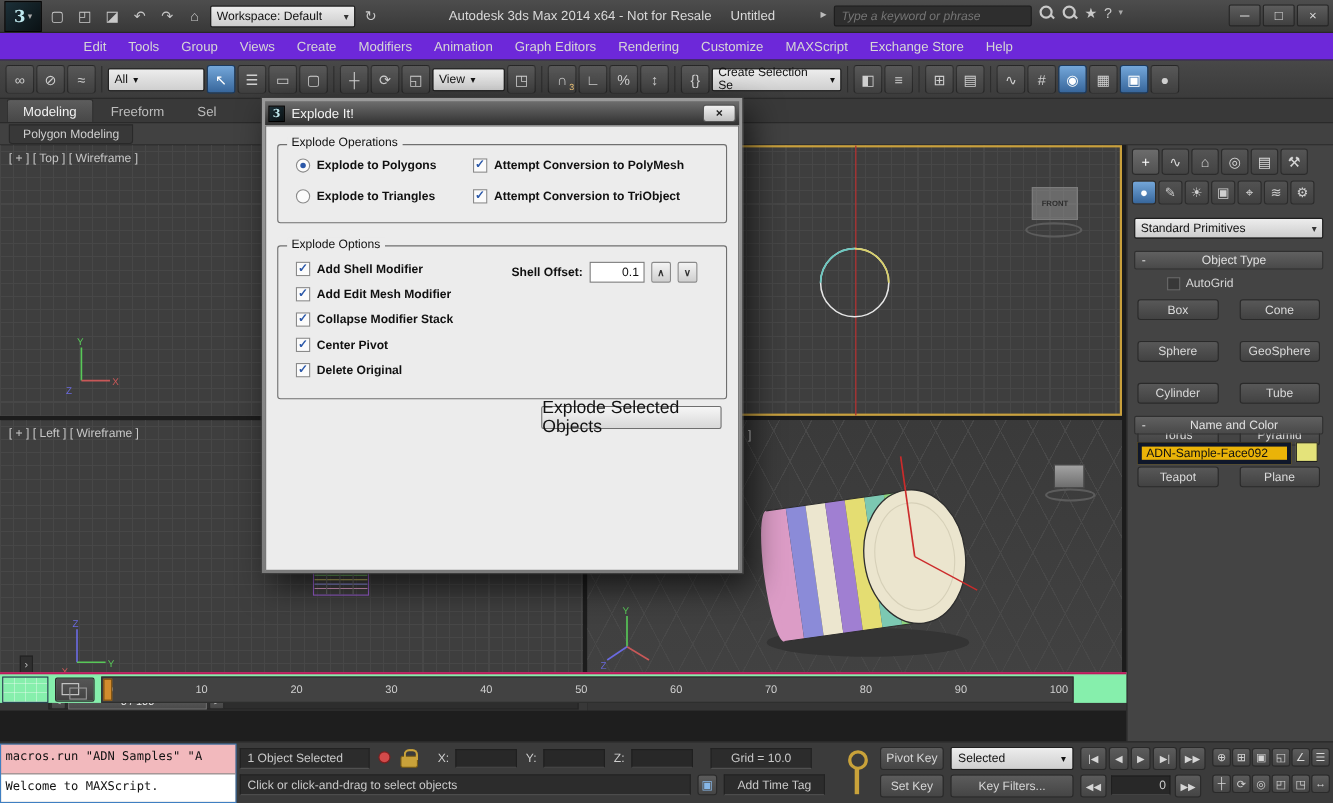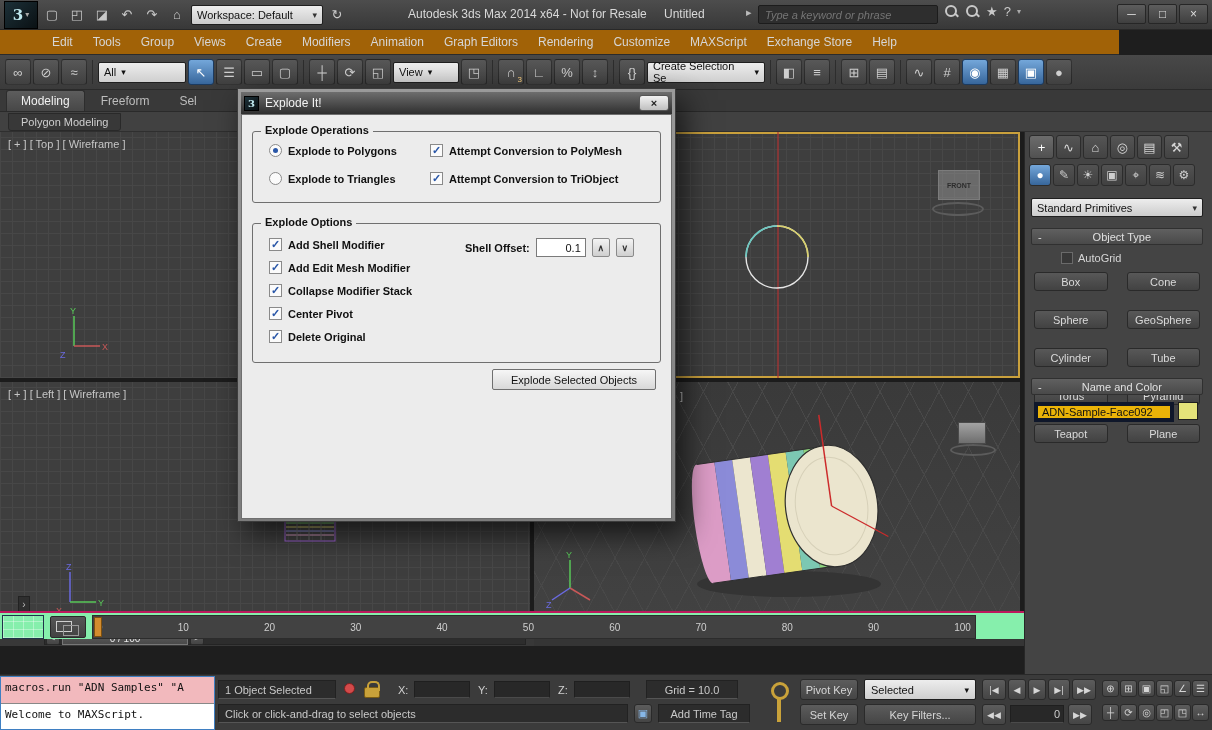--- a/index.html
+++ b/index.html
@@ -18,21 +18,21 @@
 #expand-arrow{position:absolute;left:746px;top:6px;color:#bbb;font-size:11px}
 #search-input{position:absolute;left:758px;top:5px;width:180px;height:19px;background:#2e2e2e;border:1px solid #1c1c1c;color:#9a9a9a;font-style:italic;font-size:11px;padding:0 6px;border-radius:2px}
 #search-icons{position:absolute;left:944px;top:4px;display:flex;align-items:center;gap:6px}
 .mag{width:15px;height:15px;position:relative;display:inline-block}
 .mag::before{content:"";position:absolute;left:1px;top:1px;width:8px;height:8px;border:2px solid #c9c9c9;border-radius:50%}
 .mag::after{content:"";position:absolute;left:10px;top:10px;width:5px;height:2px;background:#c9c9c9;transform:rotate(45deg)}
 .glyph{color:#c9c9c9;font-size:13px}
 #win-btns{position:absolute;right:4px;top:4px;display:flex;gap:2px}
 .win-btn{width:29px;height:20px;display:flex;align-items:center;justify-content:center;background:linear-gradient(#5d5d5d,#3f3f3f);border:1px solid #262626;color:#ddd;font-size:12px;border-radius:2px}
 
-#menubar{position:absolute;left:0;top:30px;width:1119px;height:25px;background:#a16207;border-bottom:1px solid #2b2b2b;display:flex;align-items:center;padding-left:42px}
+#menubar{position:absolute;left:0;top:30px;width:1212px;height:25px;background:#6d28d9;border-bottom:1px solid #2b2b2b;display:flex;align-items:center;padding-left:66px}
 .menu-item{padding:0 10px;color:#d6d6d6;font-size:12px;height:100%;display:flex;align-items:center}
 
 #toolbar{position:absolute;left:0;top:55px;width:1212px;height:35px;background:linear-gradient(#484848,#3b3b3b);border-bottom:1px solid #2a2a2a;display:flex;align-items:center;gap:2px;padding:0 5px}
 .icon-btn{min-width:26px;height:26px;border:1px solid rgba(0,0,0,.4);border-radius:3px;background:linear-gradient(#585858,#404040);display:flex;align-items:center;justify-content:center;color:#cfcfcf;font-size:13px;padding:0 2px;position:relative}
 .icon-btn.active{background:linear-gradient(#74a7da,#37669b);border-color:#1b3a5f;color:#fff}
 .icon-btn .sub{position:absolute;right:1px;bottom:0;font-size:8px;color:#ffd27f}
 .tsep{width:1px;height:24px;background:#2d2d2d;margin:0 3px}
 .tool-dd{height:21px;background:linear-gradient(#ededed,#cfcfcf);border:1px solid #1f1f1f;color:#111;font-size:11px;display:flex;align-items:center;padding:0 5px;gap:5px;border-radius:2px}
 .tool-dd .dcaret{font-size:9px}
 
@@ -106,28 +106,28 @@
 #isolate-chip{color:#86b7e8}
 .navcell{width:17px;height:17px;font-size:10px}
 
 #dialog{position:absolute;left:237px;top:88px;width:439px;height:434px;background:linear-gradient(#9a9a9a,#7c7c7c);border:1px solid #3c3c3c;box-shadow:8px 12px 28px rgba(0,0,0,.65);padding:3px;z-index:100}
 #dialog-titlebar{height:22px;background:linear-gradient(#6e6e6e,#2f2f2f);display:flex;align-items:center;padding:0 3px;gap:6px}
 #dialog-logo{width:15px;height:15px;background:linear-gradient(135deg,#1c3038,#0a1114);border:1px solid #000;color:#bfe8ee;font-size:10px;font-weight:bold;display:flex;align-items:center;justify-content:center;font-family:"DejaVu Serif",serif}
 #dialog-title{color:#f2f2f2;font-size:12px}
 #dialog-close{margin-left:auto;width:30px;height:16px;background:linear-gradient(#f2f2f2,#bfbfbf);border:1px solid #555;border-radius:3px;color:#222;font-size:11px;font-weight:bold;display:flex;align-items:center;justify-content:center}
 #dialog-body{position:relative;height:405px;background:#ececec;border:1px solid #6f6f6f}
 .group{position:absolute;left:10px;right:10px;border:1px solid #6f6f6f;border-radius:3px}
-.glabel{position:absolute;top:-8px;left:8px;background:#ececec;padding:0 4px;font-size:11px;font-weight:bold;color:#111}
+.glabel{position:absolute;top:-8px;left:8px;background:#ececec;padding:0 4px;font-size:11px;font-weight:normal;color:#111}
 .drow{position:absolute;display:flex;align-items:center;gap:6px;font-size:11px;font-weight:bold;color:#111;white-space:nowrap}
 .cbx{width:13px;height:13px;background:#fbfbfb;border:1px solid #8a8a8a;display:flex;align-items:center;justify-content:center;color:#2a57a8;font-size:11px;font-weight:bold;line-height:1}
 .radio{width:13px;height:13px;border-radius:50%;background:#fbfbfb;border:1px solid #8a8a8a;position:relative}
 .radio.sel::after{content:"";position:absolute;left:3px;top:3px;width:5px;height:5px;border-radius:50%;background:#2a57a8}
 #shell-input{width:50px;height:19px;border:1px solid #7a7a7a;background:#fff;color:#111;font-size:11px;text-align:right;padding:0 4px}
 .spin{width:18px;height:19px;background:linear-gradient(#f4f4f4,#cfcfcf);border:1px solid #8a8a8a;border-radius:2px;font-size:9px;color:#333;display:flex;align-items:center;justify-content:center}
-#explode-btn{position:absolute;left:250px;top:254px;width:164px;height:21px;background:linear-gradient(#f6f6f6,#d8d8d8);border:1px solid #6f6f6f;border-radius:2px;font-size:11px;color:#111;display:flex;align-items:center;justify-content:center}
+#explode-btn{position:absolute;left:250px;top:254px;width:164px;height:21px;background:linear-gradient(#f6f6f6,#d8d8d8);border:1px solid #6f6f6f;border-radius:2px;font-size:16px;color:#111;display:flex;align-items:center;justify-content:center}
 </style>
 </head>
 <body>
 
 <div id="titlebar">
   <div id="logo">
       <span class="m">3</span>
       <span class="caret">▾</span>
     </div>
   <span class="tb-btn">▢</span>

